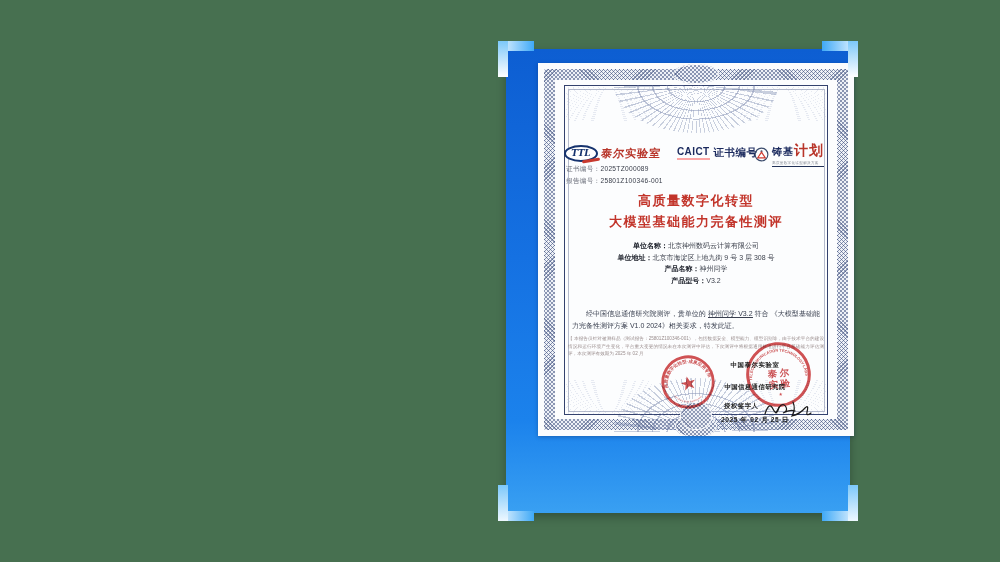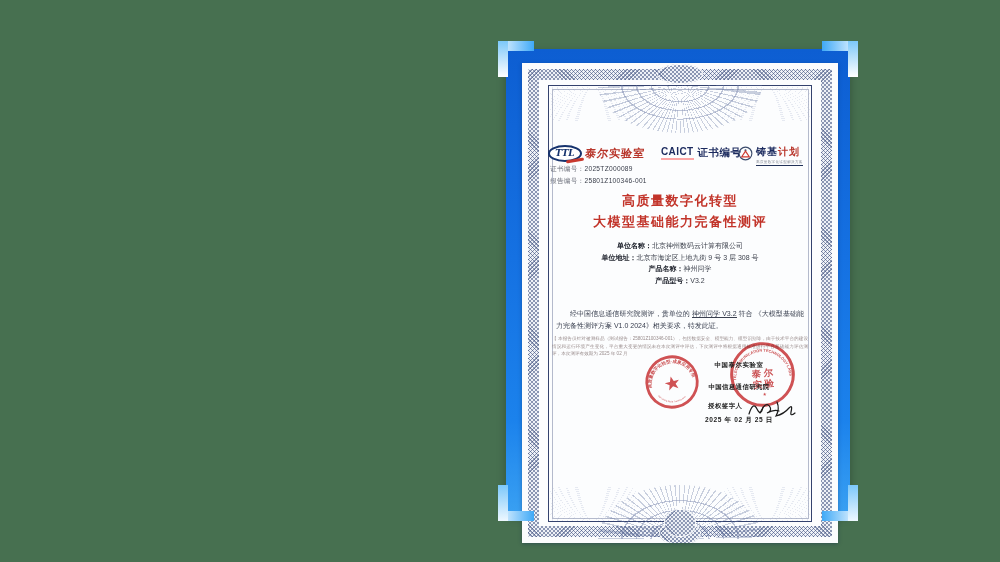--- a/index.html
+++ b/index.html
@@ -17,21 +17,21 @@
   .br-tl{left:498px;top:41px;} .br-tl .h{left:0;top:0;background:linear-gradient(90deg,#eef8ff,#3fa9f7);}
   .br-tl .v{left:0;top:0;background:linear-gradient(180deg,#7cc8fa,#ffffff);}
   .br-tr{left:822px;top:41px;} .br-tr .h{left:0;top:0;background:linear-gradient(270deg,#eef8ff,#3fa9f7);}
   .br-tr .v{right:0;top:0;background:linear-gradient(180deg,#7cc8fa,#ffffff);}
   .br-bl{left:498px;top:485px;} .br-bl .h{left:0;bottom:0;background:linear-gradient(90deg,#eef8ff,#3fa9f7);}
   .br-bl .v{left:0;top:0;background:linear-gradient(0deg,#eef8ff,#7cc8fa);}
   .br-br{left:822px;top:485px;} .br-br .h{left:0;bottom:0;background:linear-gradient(270deg,#eef8ff,#3fa9f7);}
   .br-br .v{right:0;top:0;background:linear-gradient(0deg,#eef8ff,#7cc8fa);}
 
   
-  .cert{position:absolute;left:16px;top:14px;width:316px;height:480px;background:#fbfcfd;
+  .cert{position:absolute;left:32px;top:14px;width:316px;height:373px;background:#fbfcfd;
         box-shadow:0 1px 4px rgba(10,30,80,.35);overflow:hidden;}
   .hatch{background:
      repeating-linear-gradient(45deg,rgba(56,74,122,.55) 0 .8px,transparent .8px 2.8px),
      repeating-linear-gradient(135deg,rgba(56,74,122,.55) 0 .8px,transparent .8px 2.8px),
      #eef1f7;}
   .band{position:absolute;inset:6px;border-radius:2px;}
   .band-inner{position:absolute;inset:17px;background:#fcfdfe;}
   .dline{position:absolute;left:26px;right:26px;top:22px;bottom:21px;border:1.6px solid #34426e;}
   .dline:after{content:'';position:absolute;inset:2.5px;border:.8px solid #46548065;}
   .medal{position:absolute;left:50%;transform:translateX(-50%);border-radius:50%;z-index:2;
@@ -65,21 +65,21 @@
      font-family:"DejaVu Serif",serif;position:relative;background:#fff;}
   .tti-ellipse:after{content:'';position:absolute;right:-4px;bottom:-2px;width:18px;height:2.6px;background:#c8392e;border-radius:2px;transform:rotate(-10deg);}
   .tti-name{color:#b8352a;font-weight:bold;font-size:11px;margin-left:3px;letter-spacing:1px;
      font-family:"DejaVu Serif",serif;transform:skewX(-6deg);}
   .logo-caict{left:139px;top:83px;}
   .caict-en{color:#1b2a5e;font-weight:bold;font-size:10px;letter-spacing:.4px;border-bottom:2px solid #fca5a5;padding-bottom:1px;}
   .caict-cn{color:#1b2a5e;font-weight:bold;font-size:10.5px;margin-left:4px;letter-spacing:.5px;}
   .logo-zhuji{left:216px;top:78px;}
   .zhuji-text{margin-left:3px;border-bottom:1.4px solid #223258;padding-bottom:1px;}
   .zhuji-cn1{color:#1b2a5e;font-weight:bold;font-size:10px;letter-spacing:1px;}
-  .zhuji-cn2{color:#b8352a;font-weight:bold;font-size:10px;letter-spacing:1px;}
+  .zhuji-cn2{color:#b8352a;font-weight:bold;font-size:14px;letter-spacing:1px;}
   .zhuji-tag{display:block;font-size:3.6px;color:#8a8f99;letter-spacing:.3px;margin-top:1px;}
 
   
   .numline{position:absolute;left:28px;font-size:6.6px;z-index:3;letter-spacing:.3px;}
   .num-label{color:#6b6f7a;} .num-value{color:#373c48;}
   .n1{top:102px;} .n2{top:114px;}
   .title{position:absolute;left:26px;right:26px;text-align:center;color:#c2342a;font-weight:bold;
          font-size:13px;letter-spacing:1.5px;z-index:3;}
   .t1{top:129px;} .t2{top:150px;}
   .fields{position:absolute;left:26px;right:26px;top:177px;text-align:center;z-index:3;}

